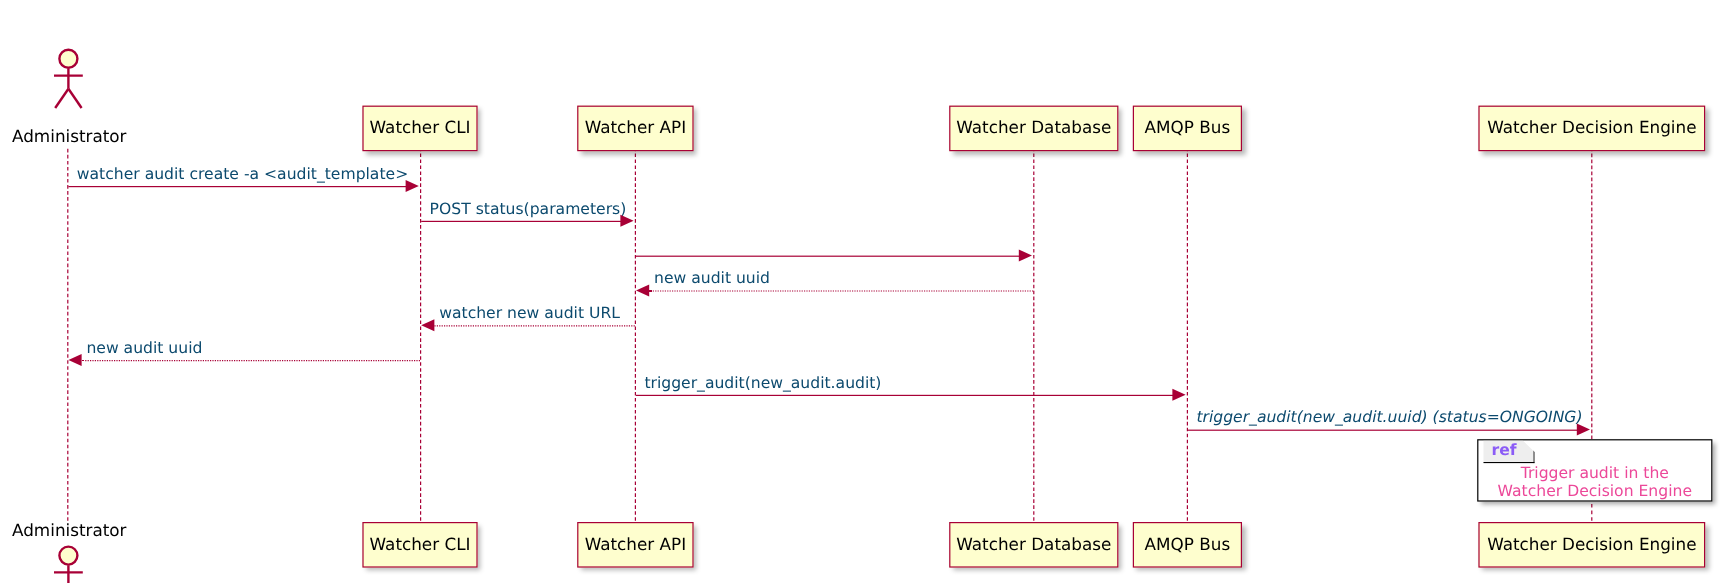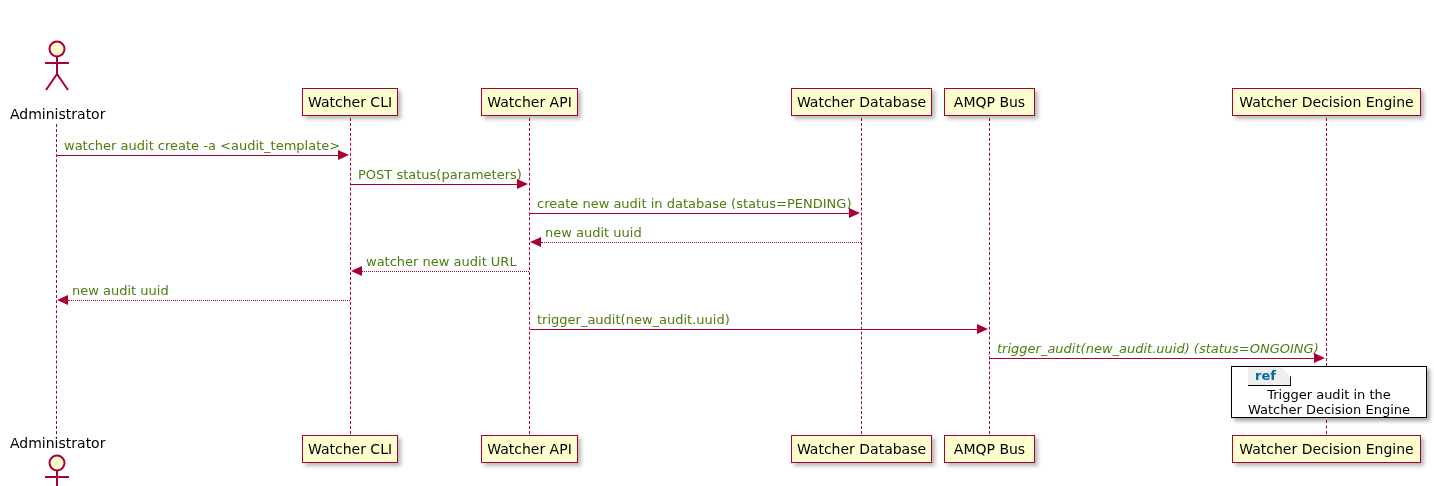--- a/index.html
+++ b/index.html
@@ -26,21 +26,21 @@
     background: #FEFECE;
     border: 1.5px solid #A80036;
     color: #000000;
     font-size: 14px;
     line-height: 1;
     white-space: nowrap;
     display: flex;
     align-items: center;
     justify-content: center;
     padding: 0 10px;
-    height: 28px;
+    height: 38px;
     box-shadow: 3px 3px 4px rgba(0,0,0,0.28);
   }
 
   
   .actor {
     position: absolute;
     width: 40px;
     height: 52px;
   }
   .actor-label {
@@ -76,56 +76,56 @@
   }
   .arrowhead.right {
     border-left: 11px solid #A80036;
   }
   .arrowhead.left {
     border-right: 11px solid #A80036;
   }
   .msg-label {
     position: absolute;
     font-size: 13px;
-    color: #4d7c0f;
+    color: #0c4a6e;
     white-space: nowrap;
     line-height: 1;
   }
 
   
   .ref-box {
     position: absolute;
     box-sizing: border-box;
     background: #FFFFFF;
     border: 1.6px solid #000000;
     box-shadow: 3px 3px 4px rgba(0,0,0,0.35);
   }
   .ref-tab {
     position: absolute;
-    left: 16px;
+    left: 4px;
     top: 0;
     box-sizing: border-box;
     background: #EEEEEE;
     border-right: 1.6px solid #000000;
     border-bottom: 1.6px solid #000000;
     font-weight: bold;
     font-size: 13px;
-    color: #0369a1;
+    color: #8b5cf6;
     padding: 2px 14px 2px 7px;
     line-height: 1.1;
     clip-path: polygon(0 0, calc(100% - 10px) 0, 100% 50%, 100% 100%, 0 100%);
   }
   .ref-body {
     position: absolute;
     left: 0;
     width: 100%;
     box-sizing: border-box;
     text-align: center;
     font-size: 13px;
-    color: #000000;
+    color: #ec4899;
     line-height: 1.25;
     padding: 0 8px;
   }
 </style>
 </head>
 <body>
 
 <div id="diagram">
 
   <div class="lifeline" style="left:56px; top:88px; height:310px;"></div>
@@ -171,37 +171,36 @@
   <div class="participant" style="left:1232px; top:399px; width:189px;">Watcher Decision Engine</div>
 
   <div class="msg-label" style="left:64px; top:103px;">watcher audit create -a &lt;audit_template&gt;</div>
   <div class="msg-line" style="left:57px; top:119px; width:282px;"></div>
   <div class="arrowhead right" style="left:338px; top:114px;"></div>
 
   <div class="msg-label" style="left:358px; top:132px;">POST status(parameters)</div>
   <div class="msg-line" style="left:351px; top:148px; width:167px;"></div>
   <div class="arrowhead right" style="left:517px; top:143px;"></div>
 
-  <div class="msg-label" style="left:537px; top:161px;">create new audit in database (status=PENDING)</div>
   <div class="msg-line" style="left:530px; top:177px; width:320px;"></div>
   <div class="arrowhead right" style="left:849px; top:172px;"></div>
 
   <div class="msg-label" style="left:545px; top:190px;">new audit uuid</div>
   <div class="msg-line dotted" style="left:541px; top:206px; width:320px;"></div>
   <div class="arrowhead left" style="left:530px; top:201px;"></div>
 
   <div class="msg-label" style="left:366px; top:219px;">watcher new audit URL</div>
   <div class="msg-line dotted" style="left:362px; top:235px; width:167px;"></div>
   <div class="arrowhead left" style="left:351px; top:230px;"></div>
 
   <div class="msg-label" style="left:72px; top:248px;">new audit uuid</div>
   <div class="msg-line dotted" style="left:68px; top:264px; width:282px;"></div>
   <div class="arrowhead left" style="left:57px; top:259px;"></div>
 
-  <div class="msg-label" style="left:537px; top:277px;">trigger_audit(new_audit.uuid)</div>
+  <div class="msg-label" style="left:537px; top:277px;">trigger_audit(new_audit.audit)</div>
   <div class="msg-line" style="left:530px; top:293px; width:448px;"></div>
   <div class="arrowhead right" style="left:977px; top:288px;"></div>
 
   <div class="msg-label" style="left:997px; top:306px;font-style:italic;">trigger_audit(new_audit.uuid) (status=ONGOING)</div>
   <div class="msg-line" style="left:990px; top:322px; width:325px;"></div>
   <div class="arrowhead right" style="left:1314px; top:317px;"></div>
 
   <div class="ref-box" style="left:1231px; top:330px; width:196px; height:52px;">
     <div class="ref-tab">ref</div>
     <div class="ref-body" style="top:20px;">Trigger audit in the</div>

